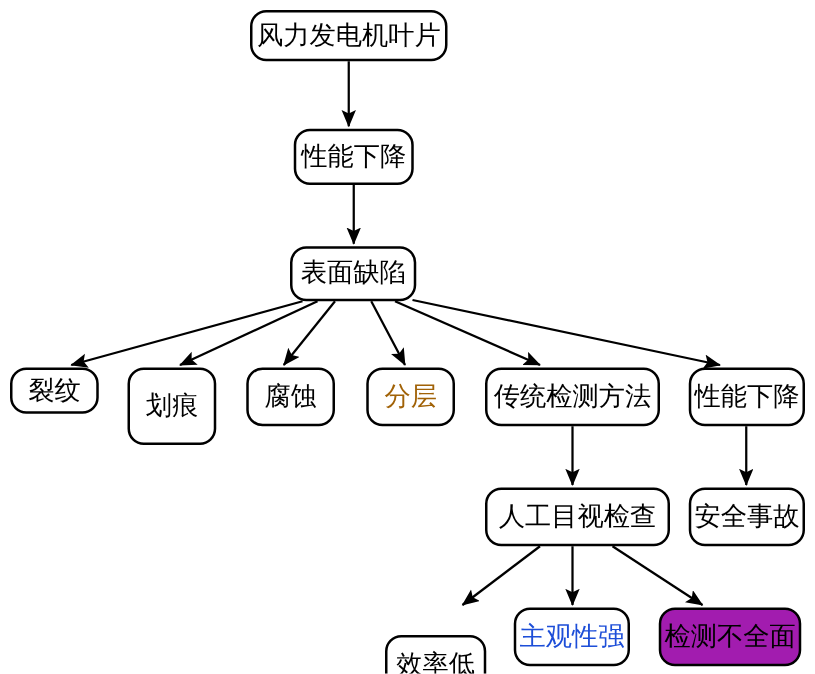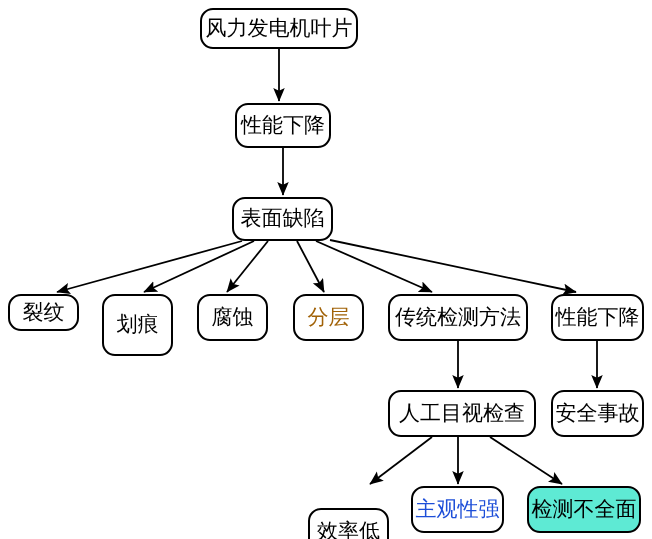--- a/index.html
+++ b/index.html
@@ -107,18 +107,18 @@
       </div>
       <div class="node" style="left: 551px; top: 390px; width: 93px; height: 47px; border-color: rgb(0, 0, 0); background: rgb(255, 255, 255); color: rgb(0, 0, 0);">
         <span class="label">安全事故</span>
       </div>
       <div class="node" style="left: 308px; top: 486px; width: 81px; height: 47px; border-color: rgb(0, 0, 0); background: rgb(255, 255, 255); color: rgb(0, 0, 0); margin-top: 22px;">
         <span class="label">效率低</span>
       </div>
       <div class="node" style="left: 411px; top: 486px; width: 93px; height: 47px; border-color: rgb(0, 0, 0); background: rgb(255, 255, 255); color: #1d4ed8;">
         <span class="label">主观性强</span>
       </div>
-      <div class="node" style="left: 527px; top: 486px; width: 114px; height: 47px; border-color: rgb(0, 0, 0); background: #5eead4; color: rgb(0, 0, 0);">
+      <div class="node" style="left: 527px; top: 486px; width: 114px; height: 47px; border-color: rgb(0, 0, 0); background: #a21caf; color: rgb(0, 0, 0);">
         <span class="label">检测不全面</span>
       </div>
     </div>
 
 </div>
 
 </body></html>

